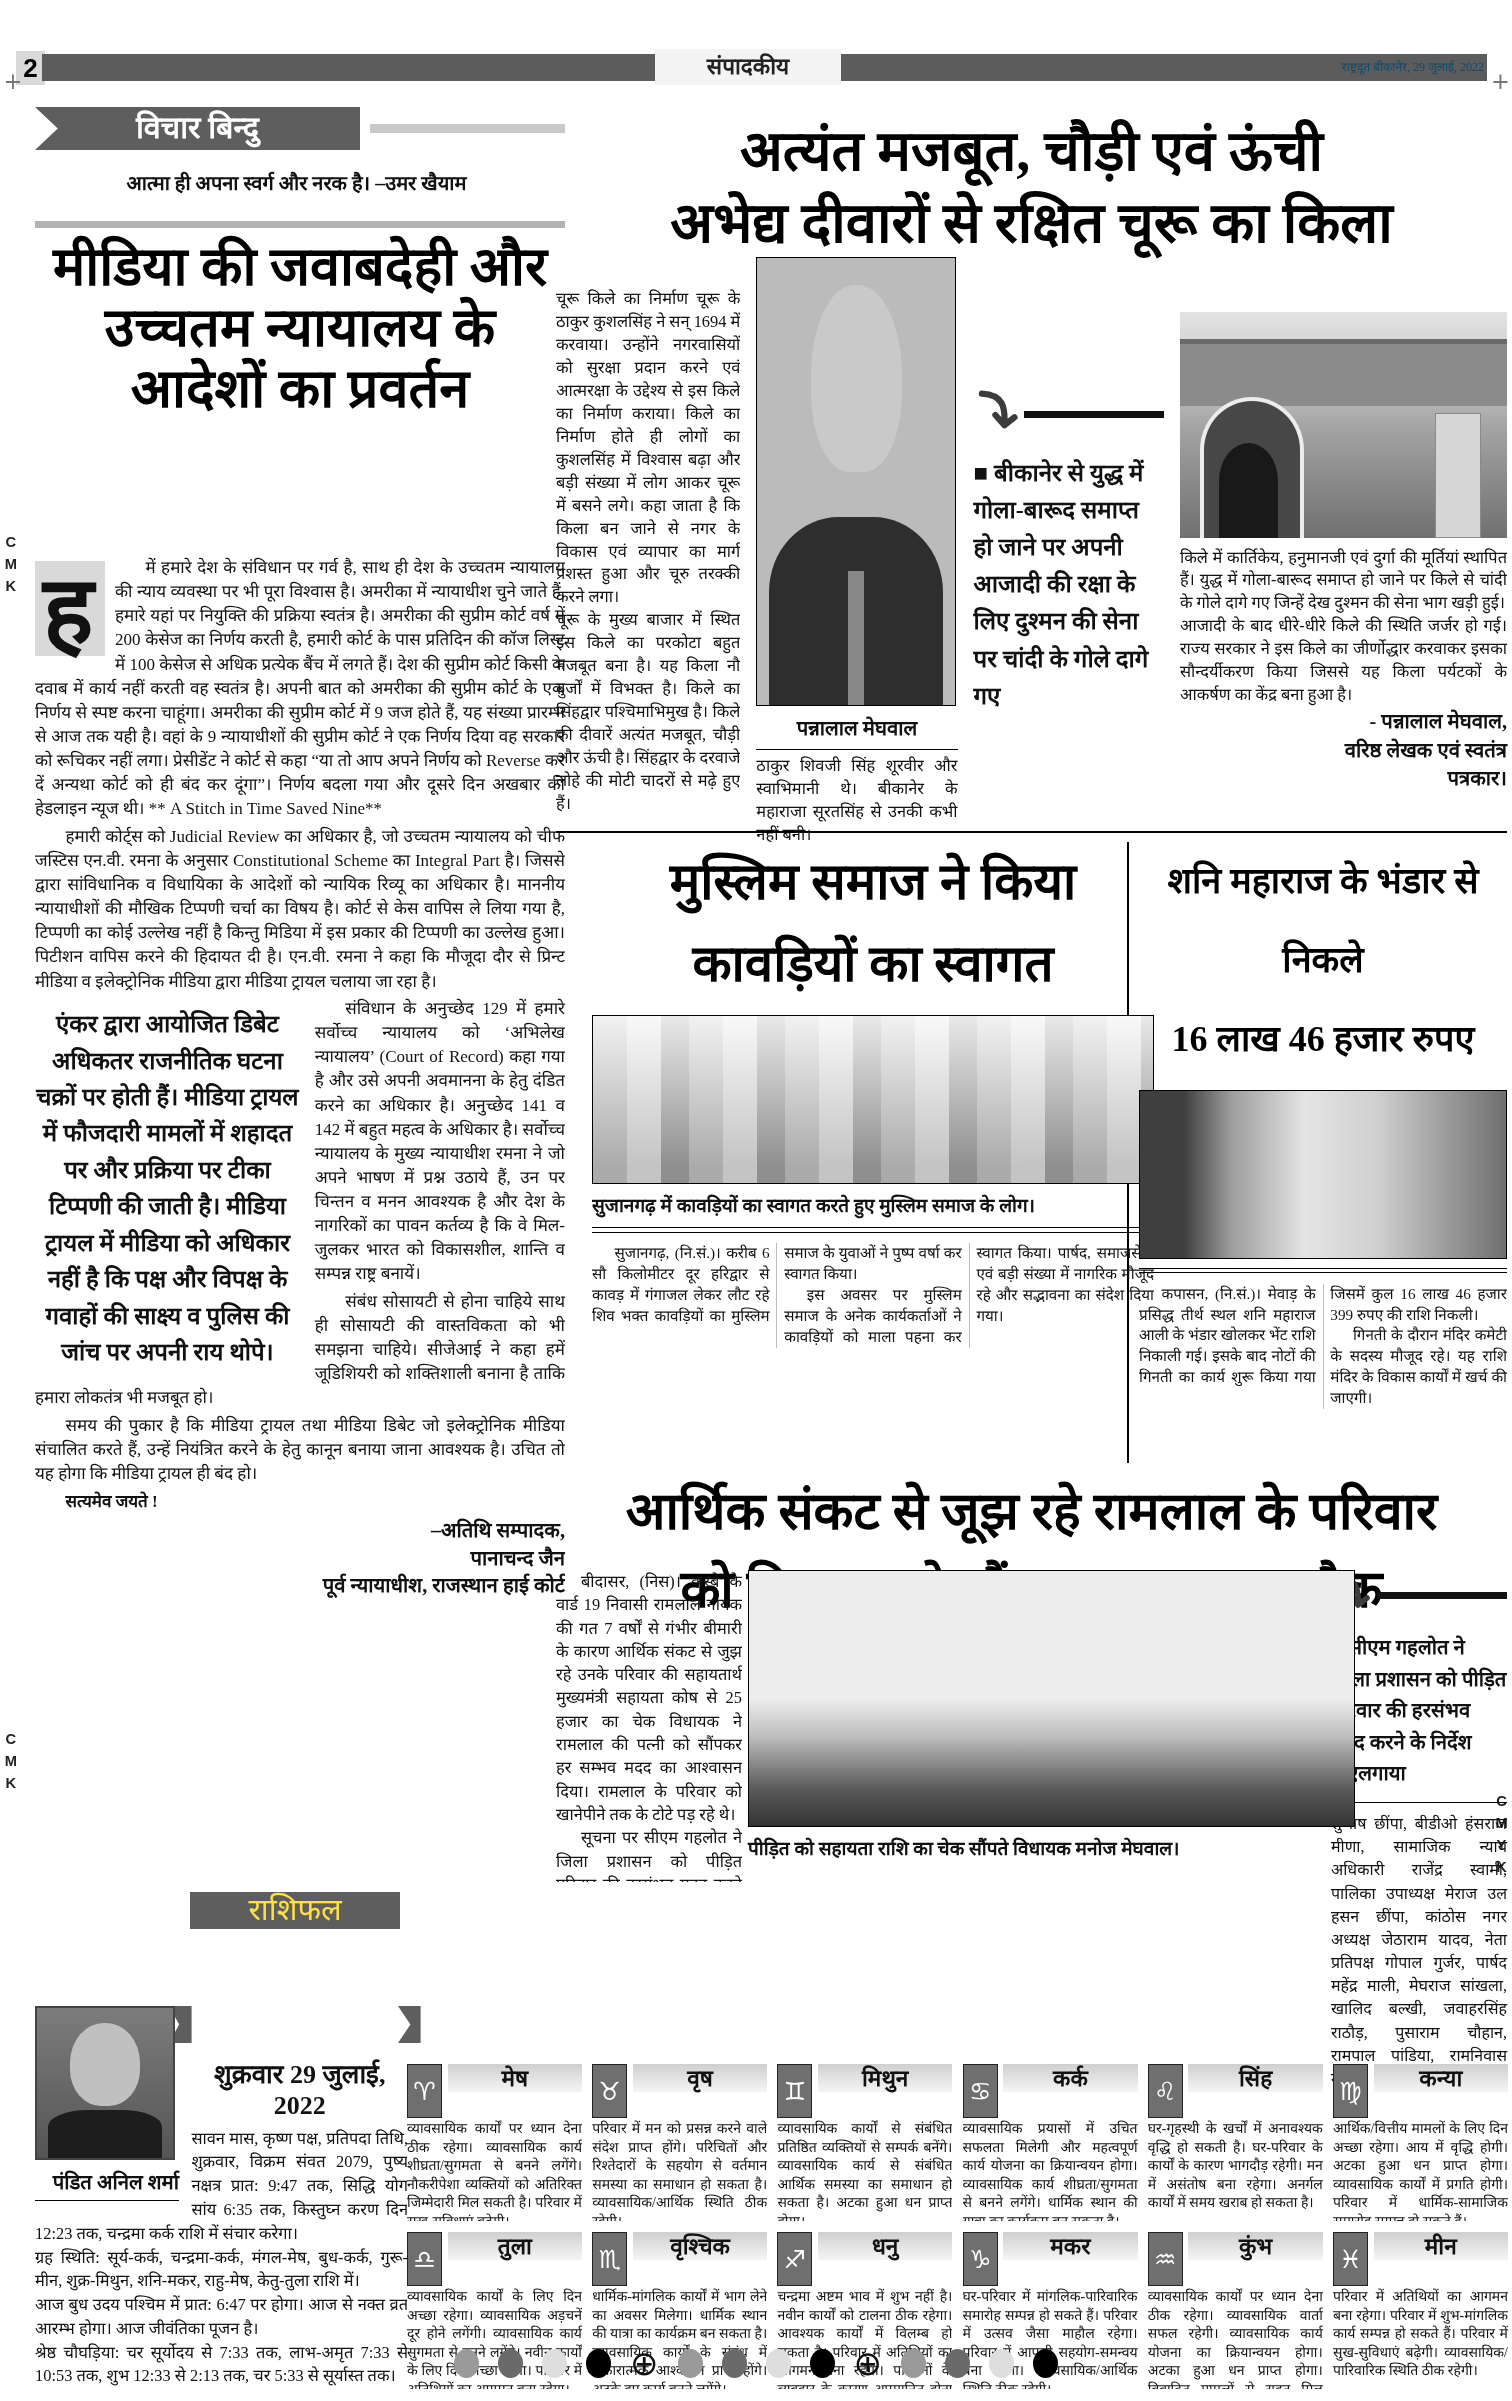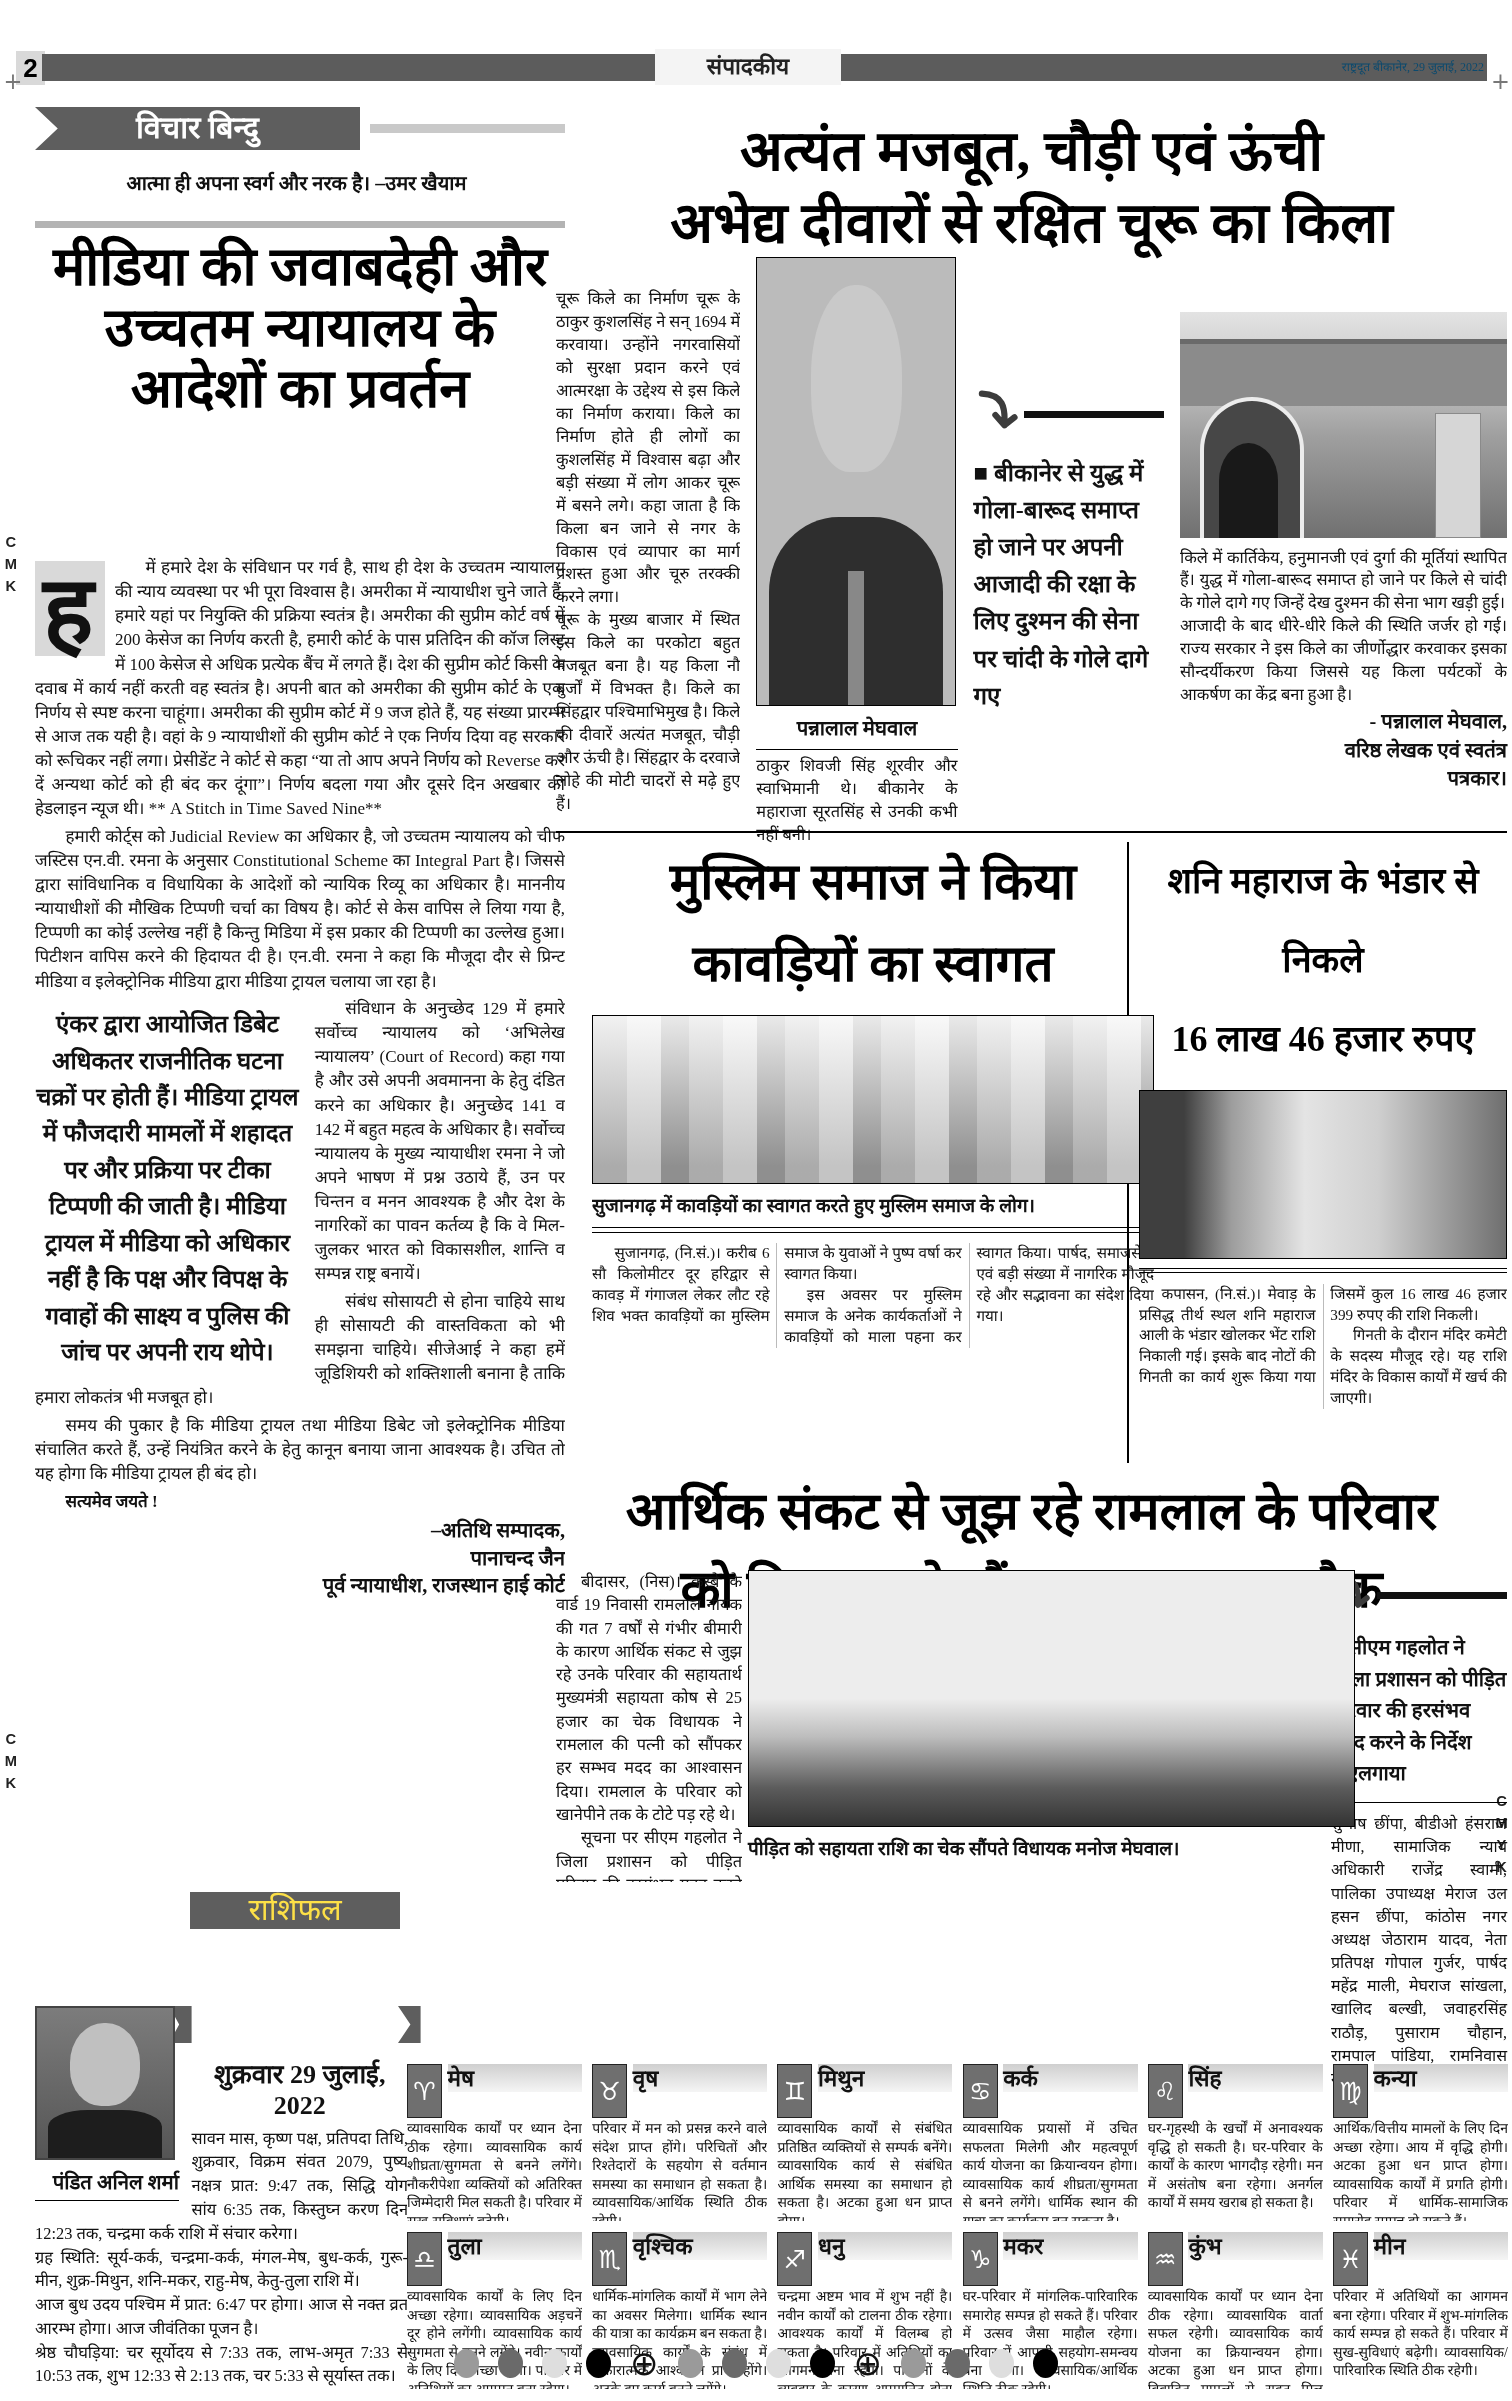--- a/index.html
+++ b/index.html
@@ -105,21 +105,21 @@
   .pandit-photo { width:140px; height:154px; border:2.8px solid #444; background:linear-gradient(180deg,#7c7c7c, #555); position:relative; }
   .pandit-photo .head { position:absolute; left:24%; top:10%; width:52%; height:55%; background:#c0c0c0; border-radius:48% 48% 44% 44%; }
   .pandit-photo .body { position:absolute; left:8%; bottom:0; width:84%; height:32%; background:#1d1d1d; border-radius:35% 35% 0 0; }
   .pandit-caption { text-align:right; font-size:20.3px; font-weight:bold; margin-top:7px; border-bottom:1.7px solid #000; padding-bottom:4.5px; }
   .rash-date { font-size:26px; font-weight:bold; text-align:center; margin:49px 0 5.6px 0; }
   .rash-text { font-size:16.4px; line-height:1.45; text-align:justify; }
   .zodiac-grid { left:407px; top:2064px; width:1101px; height:325px; display:grid; grid-template-columns:repeat(6,1fr); grid-template-rows:1fr 1fr; gap:11.3px 10.2px; }
   .zcell { background:#fff; overflow:hidden; }
   .zhead { display:flex; align-items:flex-start; gap:5.6px; }
   .zicon { width:35px; height:54px; background:#6f6f6f; border:1.7px solid #222; color:#fff; font-size:25px; display:flex; align-items:center; justify-content:center; font-family:"DejaVu Sans", sans-serif; flex:0 0 auto; }
-  .zname { flex:1; text-align:left; font-size:22.6px; font-weight:bold; background:linear-gradient(180deg,#cfcfcf,#f5f5f5); line-height:1.2; padding-top:1.1px; }
+  .zname { flex:1; text-align:center; font-size:22.6px; font-weight:bold; background:linear-gradient(180deg,#cfcfcf,#f5f5f5); line-height:1.2; padding-top:1.1px; }
   .ztext { font-size:14px; line-height:1.32; text-align:justify; margin-top:2.3px; }
 
   
   .cmyk { font-family:"Liberation Sans", sans-serif; font-size:14.7px; font-weight:bold; line-height:1.5; color:#222; text-align:center; width:17px; }
   .dots-row { left:0; top:2343px; width:1512px; display:flex; justify-content:center; align-items:center; gap:19px; }
   .dot { width:25px; height:29px; border-radius:50%; }
   .reg-mark { font-size:34px; font-family:"DejaVu Sans", sans-serif; color:#111; }
   .crop { color:#777; font-size:22.6px; font-family:"DejaVu Sans", sans-serif; }
 </style>
 </head>

